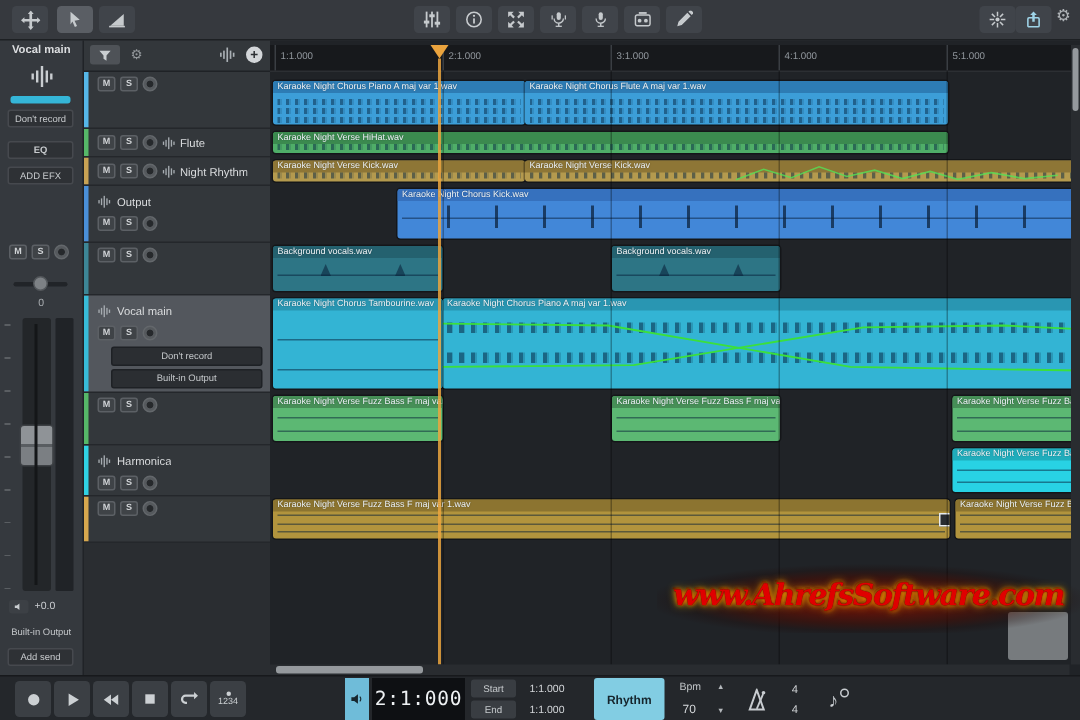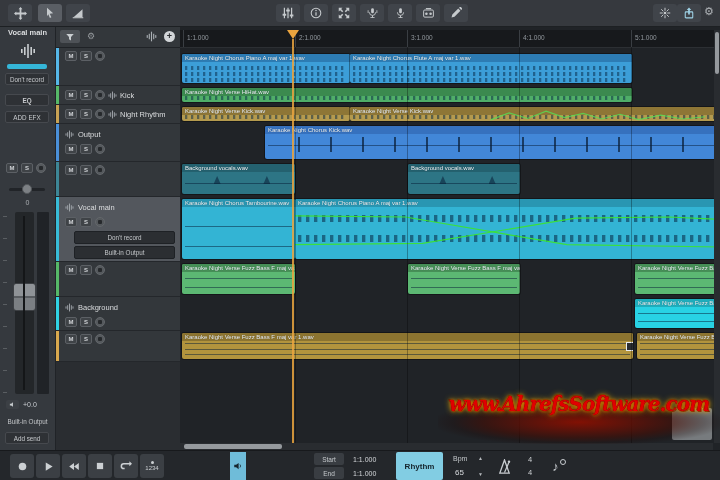--- a/index.html
+++ b/index.html
@@ -102,21 +102,21 @@
   .metroic{position:absolute;left:492px;top:3px;width:24px;height:24px;display:flex;align-items:center;justify-content:center}
   .tsig{position:absolute;left:524px;top:1px;height:28px;width:12px;display:flex;flex-direction:column;justify-content:space-between;
         padding:3px 0;box-sizing:border-box;text-align:center;font-size:7.5px;color:#cdd0d3}
   .noteic{position:absolute;left:548px;top:3px;width:22px;height:24px;display:flex;align-items:center;justify-content:center;
           color:#c8ccd0;font-size:13px}
   .notecirc{width:4px;height:4px;border:1px solid #c8ccd0;border-radius:50%;margin:-8px 0 0 1px}
   .countdot{width:3px;height:3px;border-radius:50%;background:#ccd0d3;margin-bottom:1px}
   .countnum{font-size:6px;color:#ccd0d3;line-height:6px}
   
   .cornerpanel{position:absolute;left:672px;top:408px;width:40px;height:32px;background:#83878b;opacity:.88;border-radius:2px;z-index:11}
-  .wm{position:absolute;left:438px;top:392px;width:282px;height:52px;z-index:15;display:flex;justify-content:center;
+  .wm{position:absolute;left:438px;top:370px;width:282px;height:52px;z-index:15;display:flex;align-items:center;justify-content:center;
       background:radial-gradient(ellipse 62% 55% at 50% 58%,rgba(140,15,0,.9),rgba(70,10,0,.55) 55%,rgba(30,4,0,.25) 72%,transparent 85%)}
   .wm span{font-family:"DejaVu Serif",serif;font-style:italic;font-weight:bold;font-size:20px;letter-spacing:-1px;
       color:#e00000;white-space:nowrap;
       text-shadow:0 0 1px #200,0 0 3px #ff7a00,0 0 6px #ffc800,1px 1px 0 #5a0000,-1px -1px 0 #3a0000}
 </style>
 </head>
 <body>
 
 <div id="app">
 
@@ -338,21 +338,21 @@
                 <svg width="9" height="9" viewBox="0 0 16 16">
                   <g fill="#a6acb1">
                     <rect x="1" y="6" width="1.6" height="4"></rect>
                     <rect x="4" y="4" width="1.6" height="8"></rect>
                     <rect x="7.2" y="1" width="1.6" height="14"></rect>
                     <rect x="10.4" y="4" width="1.6" height="8"></rect>
                     <rect x="13.4" y="6" width="1.6" height="4"></rect>
                   </g>
                 </svg>
               </span>
-              <span class="tnm">Kick</span>
+              <span class="tnm">Flute</span>
             </div>
           </div>
      </div>
         <div class="trow" style="top:79px;height:19px">
        <div class="strip" style="background:#c8a254"></div>
        <div class="trc">
             <div class="trow-inline">
               <span class="sq">M</span>
    <span class="sq">S</span>
    <span class="rec"></span>
@@ -449,21 +449,21 @@
                 <svg width="9" height="9" viewBox="0 0 16 16">
                   <g fill="#a6acb1">
                     <rect x="1" y="6" width="1.6" height="4"></rect>
                     <rect x="4" y="4" width="1.6" height="8"></rect>
                     <rect x="7.2" y="1" width="1.6" height="14"></rect>
                     <rect x="10.4" y="4" width="1.6" height="8"></rect>
                     <rect x="13.4" y="6" width="1.6" height="4"></rect>
                   </g>
                 </svg>
               </span>
-              <span class="tnm">Background</span>
+              <span class="tnm">Harmonica</span>
             </div>
              <div class="trow-ms">
               <span class="sq">M</span>
    <span class="sq">S</span>
    <span class="rec"></span>
             </div>
           </div>
      </div>
         <div class="trow" style="top:305px;height:31px">
        <div class="strip" style="background:#d8a84e"></div>
@@ -630,32 +630,33 @@
     <div class="bbtn" style="left:140px">
       <span class="countdot"></span>
       <span class="countnum">1234</span>
     </div>
     <div class="spkstrip">
       <svg width="10" height="10" viewBox="0 0 16 16">
           <path d="M2 6v4h3l4 3V3L5 6z" fill="#17262e"></path>
           <path d="M11 5.5a3.5 3.5 0 010 5" stroke="#17262e" stroke-width="1.2" fill="none"></path>
         </svg>
     </div>
+    <div class="timebox">2:1:000</div>
     <div class="serow" style="top:2px">
       <span class="sechip">Start</span>
       <span class="seval">1:1.000</span>
     </div>
     <div class="serow" style="top:16px">
       <span class="sechip">End</span>
       <span class="seval">1:1.000</span>
     </div>
     <div class="measure">Rhythm</div>
     <div class="bpmbox">
       <span class="bpml">Bpm</span>
-      <span class="bpmv">65</span>
+      <span class="bpmv">70</span>
       <span class="bpmup">▲</span>
       <span class="bpmdn">▼</span>
     </div>
     <div class="metroic">
       <svg width="15" height="15" viewBox="0 0 16 16">
           <path d="M8 1L3 15h10z" fill="none" stroke="#c8ccd0" stroke-width="1.4"></path>
           <path d="M8 14.5L12.5 4" stroke="#c8ccd0" stroke-width="1.3"></path>
           <circle cx="12.8" cy="3" r="1.3" fill="#c8ccd0"></circle>
         </svg>
     </div>

